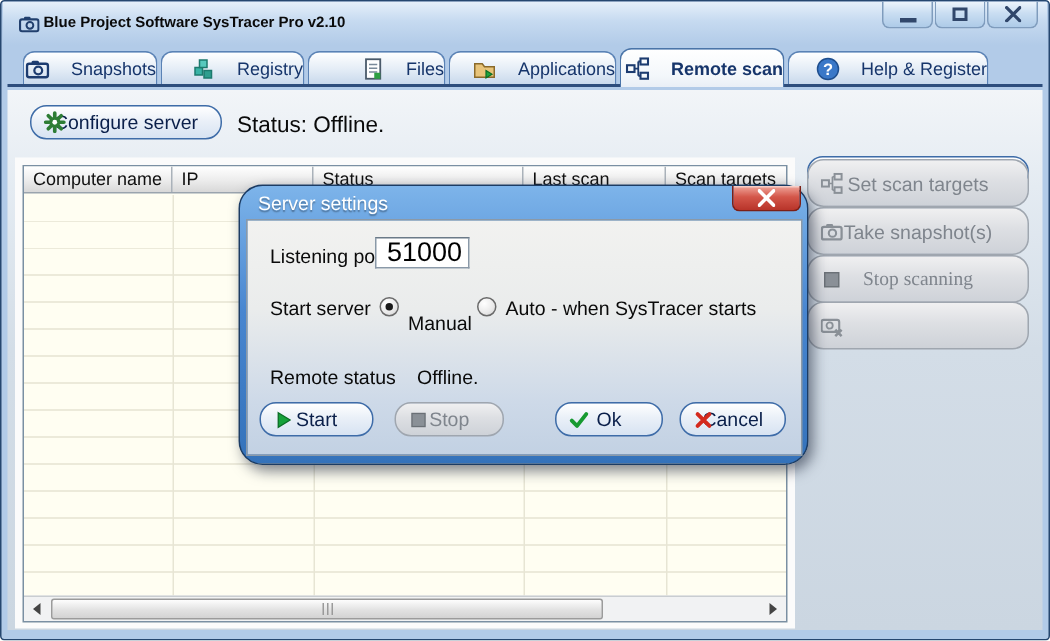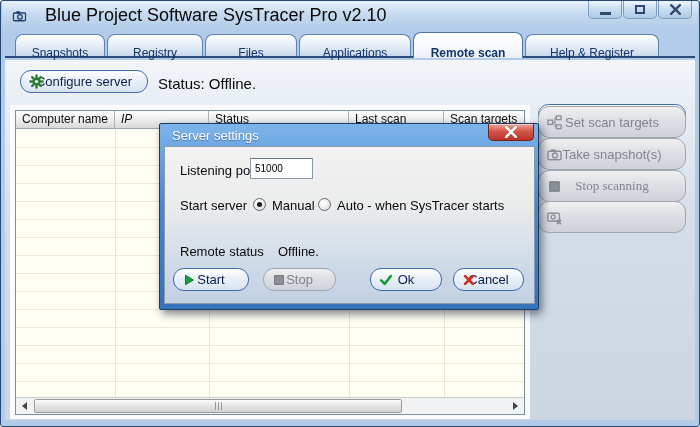--- a/index.html
+++ b/index.html
@@ -3,32 +3,32 @@
 <meta charset="utf-8">
 <style>
   * { margin:0; padding:0; box-sizing:border-box; }
   html,body { width:700px; height:427px; font-family:"Liberation Sans", sans-serif; background:#fff; }
   .window { position:relative; width:700px; height:427px; background:#b2cbe8; border:1px solid #26476f; border-radius:3px; overflow:hidden; }
 
   
   .titlebar { position:absolute; left:1px; top:0; right:1px; height:29px;
     background:linear-gradient(#e6f0fa, #c6daf0 45%, #b2cbe8); display:flex; align-items:center; }
   .app-icon { margin-left:9px; width:17px; height:14px; }
-  .title-text { margin-left:17px; font-size:18px; color:#0a0a0a; }
+  .title-text { margin-left:1px; font-size:10px; color:#0a0a0a;font-weight:bold; }
   .win-controls { position:absolute; top:0; right:6px; display:flex; gap:1px; }
   .win-btn { width:34px; height:18px; border:1px solid #7f9cbd; border-top:none; border-radius:0 0 5px 5px;
     background:linear-gradient(#eef5fc, #cadef2 45%, #aecbe8); display:flex; align-items:center; justify-content:center; cursor:default; }
   .glyph-min { width:11px; height:3px; background:#31476b; margin-top:7px; }
   .glyph-max { width:10px; height:9px; border:2px solid #31476b; background:transparent; }
 
   
   .tabbar { position:absolute; left:4px; top:29px; right:4px; height:28px; border-bottom:2px solid #2d4d7c; display:flex; align-items:flex-end; padding-left:10px; }
   .tab { position:relative; height:22px; margin-right:2px; border:1px solid #5a82b5; border-bottom:none; border-radius:8px 8px 0 0;
-    background:linear-gradient(#ffffff, #e3ecf6 55%, #c9d9ec); display:flex; align-items:center; justify-content:center; gap:14px;
-    font-size:12px; color:#16356b; cursor:default;flex-direction:column; }
+    background:linear-gradient(#ffffff, #e3ecf6 55%, #c9d9ec); display:flex; align-items:center; justify-content:flex-end; gap:14px;
+    font-size:12px; color:#16356b; cursor:default; }
   .tab.active { height:26px; z-index:3; margin-bottom:-2px; background:linear-gradient(#ffffff, #f3f7fb 70%, #e9eff6); border-color:#4a74a8; font-weight:bold; }
   .tab .ic { width:16px; height:16px; color:#1d3c70; }
 
   
   .page { position:absolute; left:4px; top:59px; right:4px; bottom:6px;
     background:linear-gradient(180deg, #f2f5f8 0%, #e4ebf2 18%, #d3dde7 48%, #cbd6e1 100%); }
 
   .pill { position:relative; border:1px solid #3e6ca8; border-radius:11px;
     background:linear-gradient(#ffffff, #eaf0f8 45%, #d7e3f2); font-size:13px; color:#0a1f4a;
     display:flex; align-items:center; cursor:default; }
@@ -43,48 +43,48 @@
   .btn-help { position:absolute; left:533px; top:11px; width:148px; height:21px;margin-top:33px; }
   .side-btn { position:absolute; left:533px; width:148px; height:32px; }
   .side-btn.b0 { top:46px; } .side-btn.b1 { top:78px; } .side-btn.b2 { top:110px;font-family:Liberation Serif, serif; } .side-btn.b3 { top:141px; }
 
   
   .table-panel { position:absolute; left:5px; top:45px; width:520px; height:314px; background:#fbfbfb; }
   .grid { position:absolute; left:5px; top:5px; width:510px; height:305px; border:1px solid #7a8fa3; background:#fffef2; }
   .grid-head { position:absolute; left:0; top:0; right:0; height:18px; display:flex;
     background:linear-gradient(#ffffff, #ececec 55%, #d8d8d8); border-bottom:1px solid #9aa4ae; overflow:hidden; }
   .gh-cell { height:100%; padding:1px 0 12px 6px; font-size:12px; color:#101010; border-right:1px solid #aab2ba; white-space:nowrap; overflow:hidden; }
-  .gh-cell.c0 { width:99px; } .gh-cell.c1 { width:94px;font-style:italic; } .gh-cell.c2 { width:140px; } .gh-cell.c3 { width:95px; } .gh-cell.c4 { flex:1; border-right:none; }
+  .gh-cell.c0 { width:99px; } .gh-cell.c1 { width:94px; } .gh-cell.c2 { width:140px; } .gh-cell.c3 { width:95px; } .gh-cell.c4 { flex:1; border-right:none; }
   .grid-body { position:absolute; left:0; top:19px; right:0; bottom:17px;
     background:repeating-linear-gradient(to bottom, #fffef2 0, #fffef2 17px, #eceada 17px, #eceada 18px); }
   .vline { position:absolute; top:0; bottom:0; width:1px; background:#e7e5d4; }
   .vl0 { left:99px; } .vl1 { left:193px; } .vl2 { left:333px; } .vl3 { left:428px; }
 
   
   .hscroll { position:absolute; left:0; right:0; bottom:0; height:17px; background:#f1f2f3; border-top:1px solid #c9cdd1; }
   .sb-arrow { position:absolute; top:0; width:17px; height:16px; display:flex; align-items:center; justify-content:center; }
   .sb-arrow.left { left:0; } .sb-arrow.right { right:0; }
   .tri-l { width:0; height:0; border-top:4px solid transparent; border-bottom:4px solid transparent; border-right:5px solid #444; }
   .tri-r { width:0; height:0; border-top:4px solid transparent; border-bottom:4px solid transparent; border-left:5px solid #444; }
   .sb-thumb { position:absolute; left:18px; top:1px; width:368px; height:14px; border:1px solid #9b9b9b; border-radius:2px;
     background:linear-gradient(#fdfdfd, #e2e2e2 55%, #d3d3d3); display:flex; align-items:center; justify-content:center; gap:2px; }
   .grip { width:1px; height:8px; background:#9a9a9a; }
 
   
-  .dialog { position:absolute; left:154px; top:63px; width:380px; height:187px; border:1px solid #1c3c64; border-radius:2px;
+  .dialog { position:absolute; left:154px; top:63px; width:380px; height:187px; border:1px solid #1c3c64; border-radius:16px;
     background:linear-gradient(#7db4ea, #4886d0 45%, #3472ba); box-shadow:3px 4px 9px rgba(20,30,50,0.55); z-index:10; }
   .dlg-title { position:absolute; left:12px; top:4px; font-size:13px; color:#ffffff; text-shadow:0 1px 1px rgba(0,0,0,0.35); }
   .dlg-close { position:absolute; left:328px; top:0; width:46px; height:17px; border:1px solid #7c1f16; border-top:none; border-radius:0 0 5px 5px;
     background:linear-gradient(#f0a79c, #d4574a 45%, #b8342a); display:flex; align-items:center; justify-content:center;
     box-shadow:inset 0 1px 0 rgba(255,255,255,0.45); }
   .dlg-content { position:absolute; left:4px; top:22px; width:371px; height:158px; border:1px solid #8a99a8;
     background:linear-gradient(#f2f2f0, #eaecec 38%, #cdd9e8 78%, #c2d1e3); }
   .dlg-label { position:absolute; font-size:13px; color:#0a0a0a; white-space:nowrap; }
   .port-input { position:absolute; left:85px; top:11px; width:63px; height:21px; border:1px solid #8a99a8; border-top-color:#6b7a88;
-    background:#ffffff; font-family:"Liberation Sans",sans-serif; font-size:10px; color:#000; padding:0 4px; }
+    background:#ffffff; font-family:"Liberation Sans",sans-serif; font-size:18px; color:#000; padding:0 4px;text-align:right; }
   .radio { position:absolute; width:13px; height:13px; border-radius:50%; border:1px solid #6a6a6a;
     background:radial-gradient(circle at 35% 30%, #ffffff 0%, #e9e9e9 60%, #cfcfcf 100%); }
   .radio.checked::after { content:""; position:absolute; left:3px; top:3px; width:5px; height:5px; border-radius:50%; background:#1a1a1a; }
   .dlg-btn { position:absolute; top:121px; height:23px; }
   .dlg-btn .ic { width:14px; height:14px; }
 
   .ichold { position:absolute; width:0; height:0; overflow:hidden; }
 </style>
 </head>
 <body>
@@ -287,21 +287,21 @@
         <svg viewBox="0 0 10 10" width="12" height="12" style="color:#ffffff">
             <use href="#i-xthin"></use>
           </svg>
       </div>
       <div class="dlg-content">
         <span class="dlg-label" style="left:15px; top:16px">Listening port</span>
         <input class="port-input" type="text" value="51000" style="">
 
         <span class="dlg-label" style="left:15px; top:51px">Start server</span>
         <span class="radio checked" style="left:88px; top:51px"></span>
-        <span class="dlg-label" style="left:107px; top:51px">Manual</span>
+        <span class="dlg-label" style="left:107px; top:61px">Manual</span>
         <span class="radio" style="left:153px; top:51px"></span>
         <span class="dlg-label" style="left:172px; top:51px">Auto - when SysTracer starts</span>
 
         <span class="dlg-label" style="left:15px; top:97px">Remote status</span>
         <span class="dlg-label" style="left:113px; top:97px">Offline.</span>
 
         <div class="pill dlg-btn" style="left:8px; width:76px">
           <svg class="ic" viewBox="0 0 16 16">
               <use href="#i-play"></use>
             </svg>

